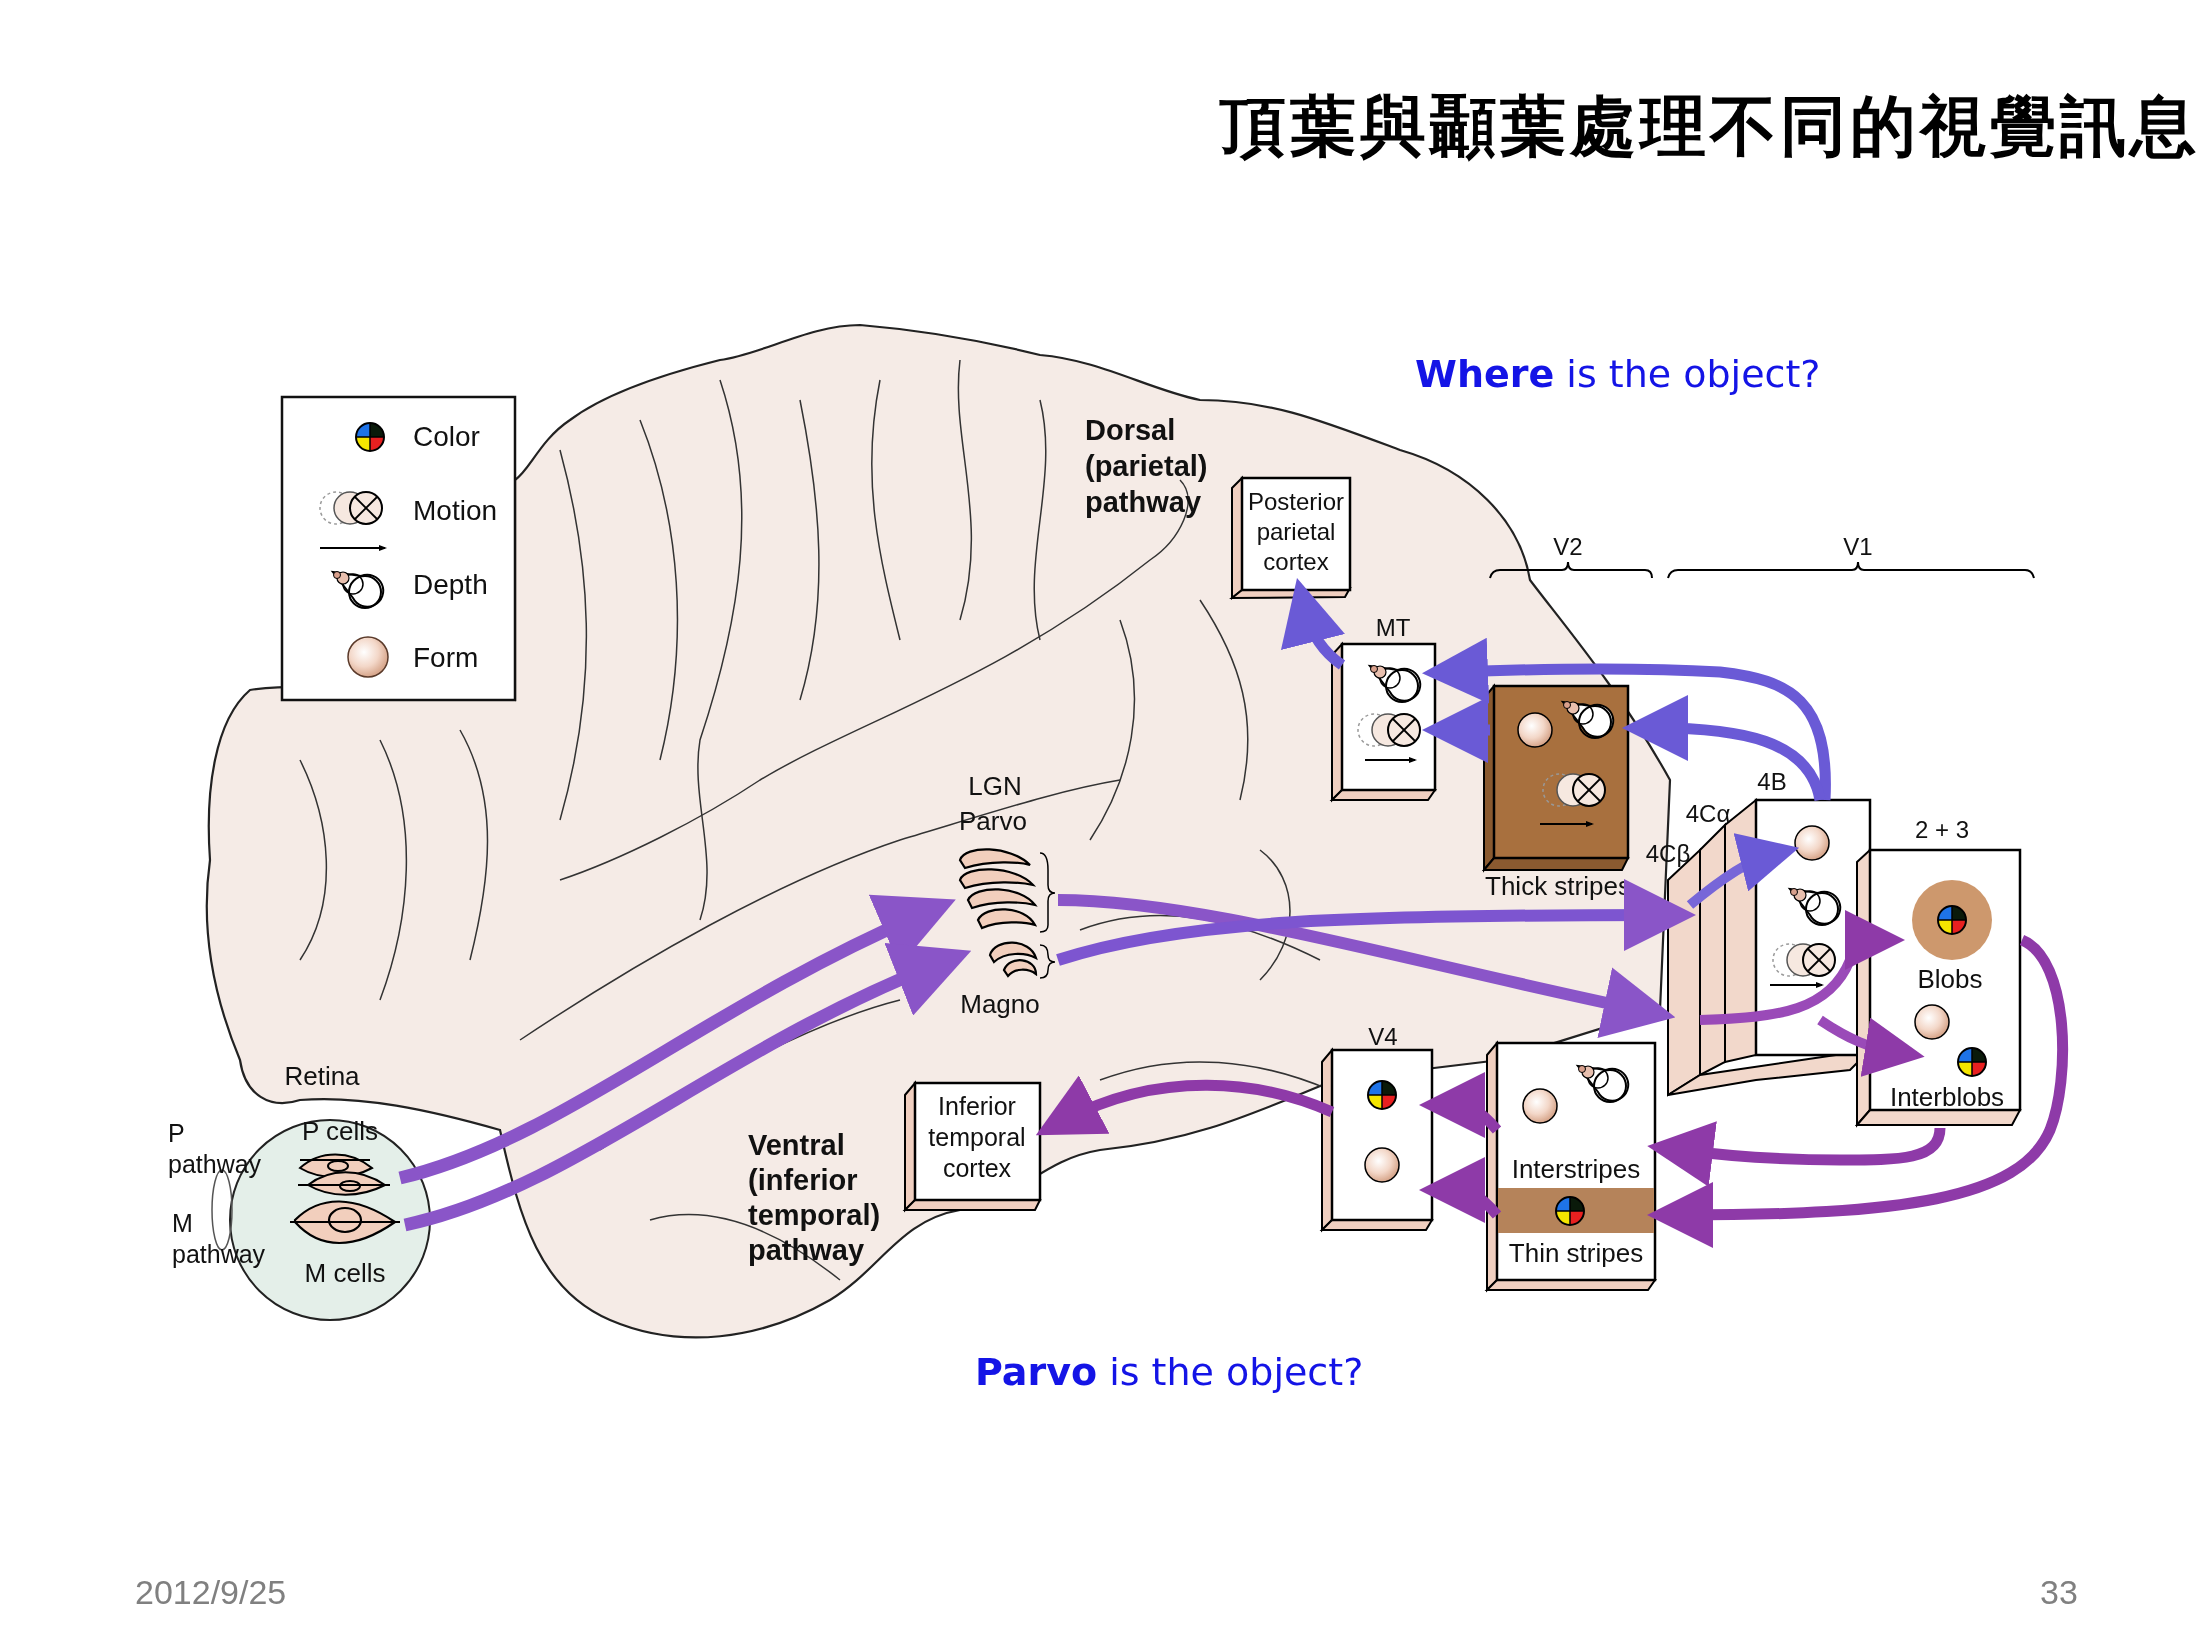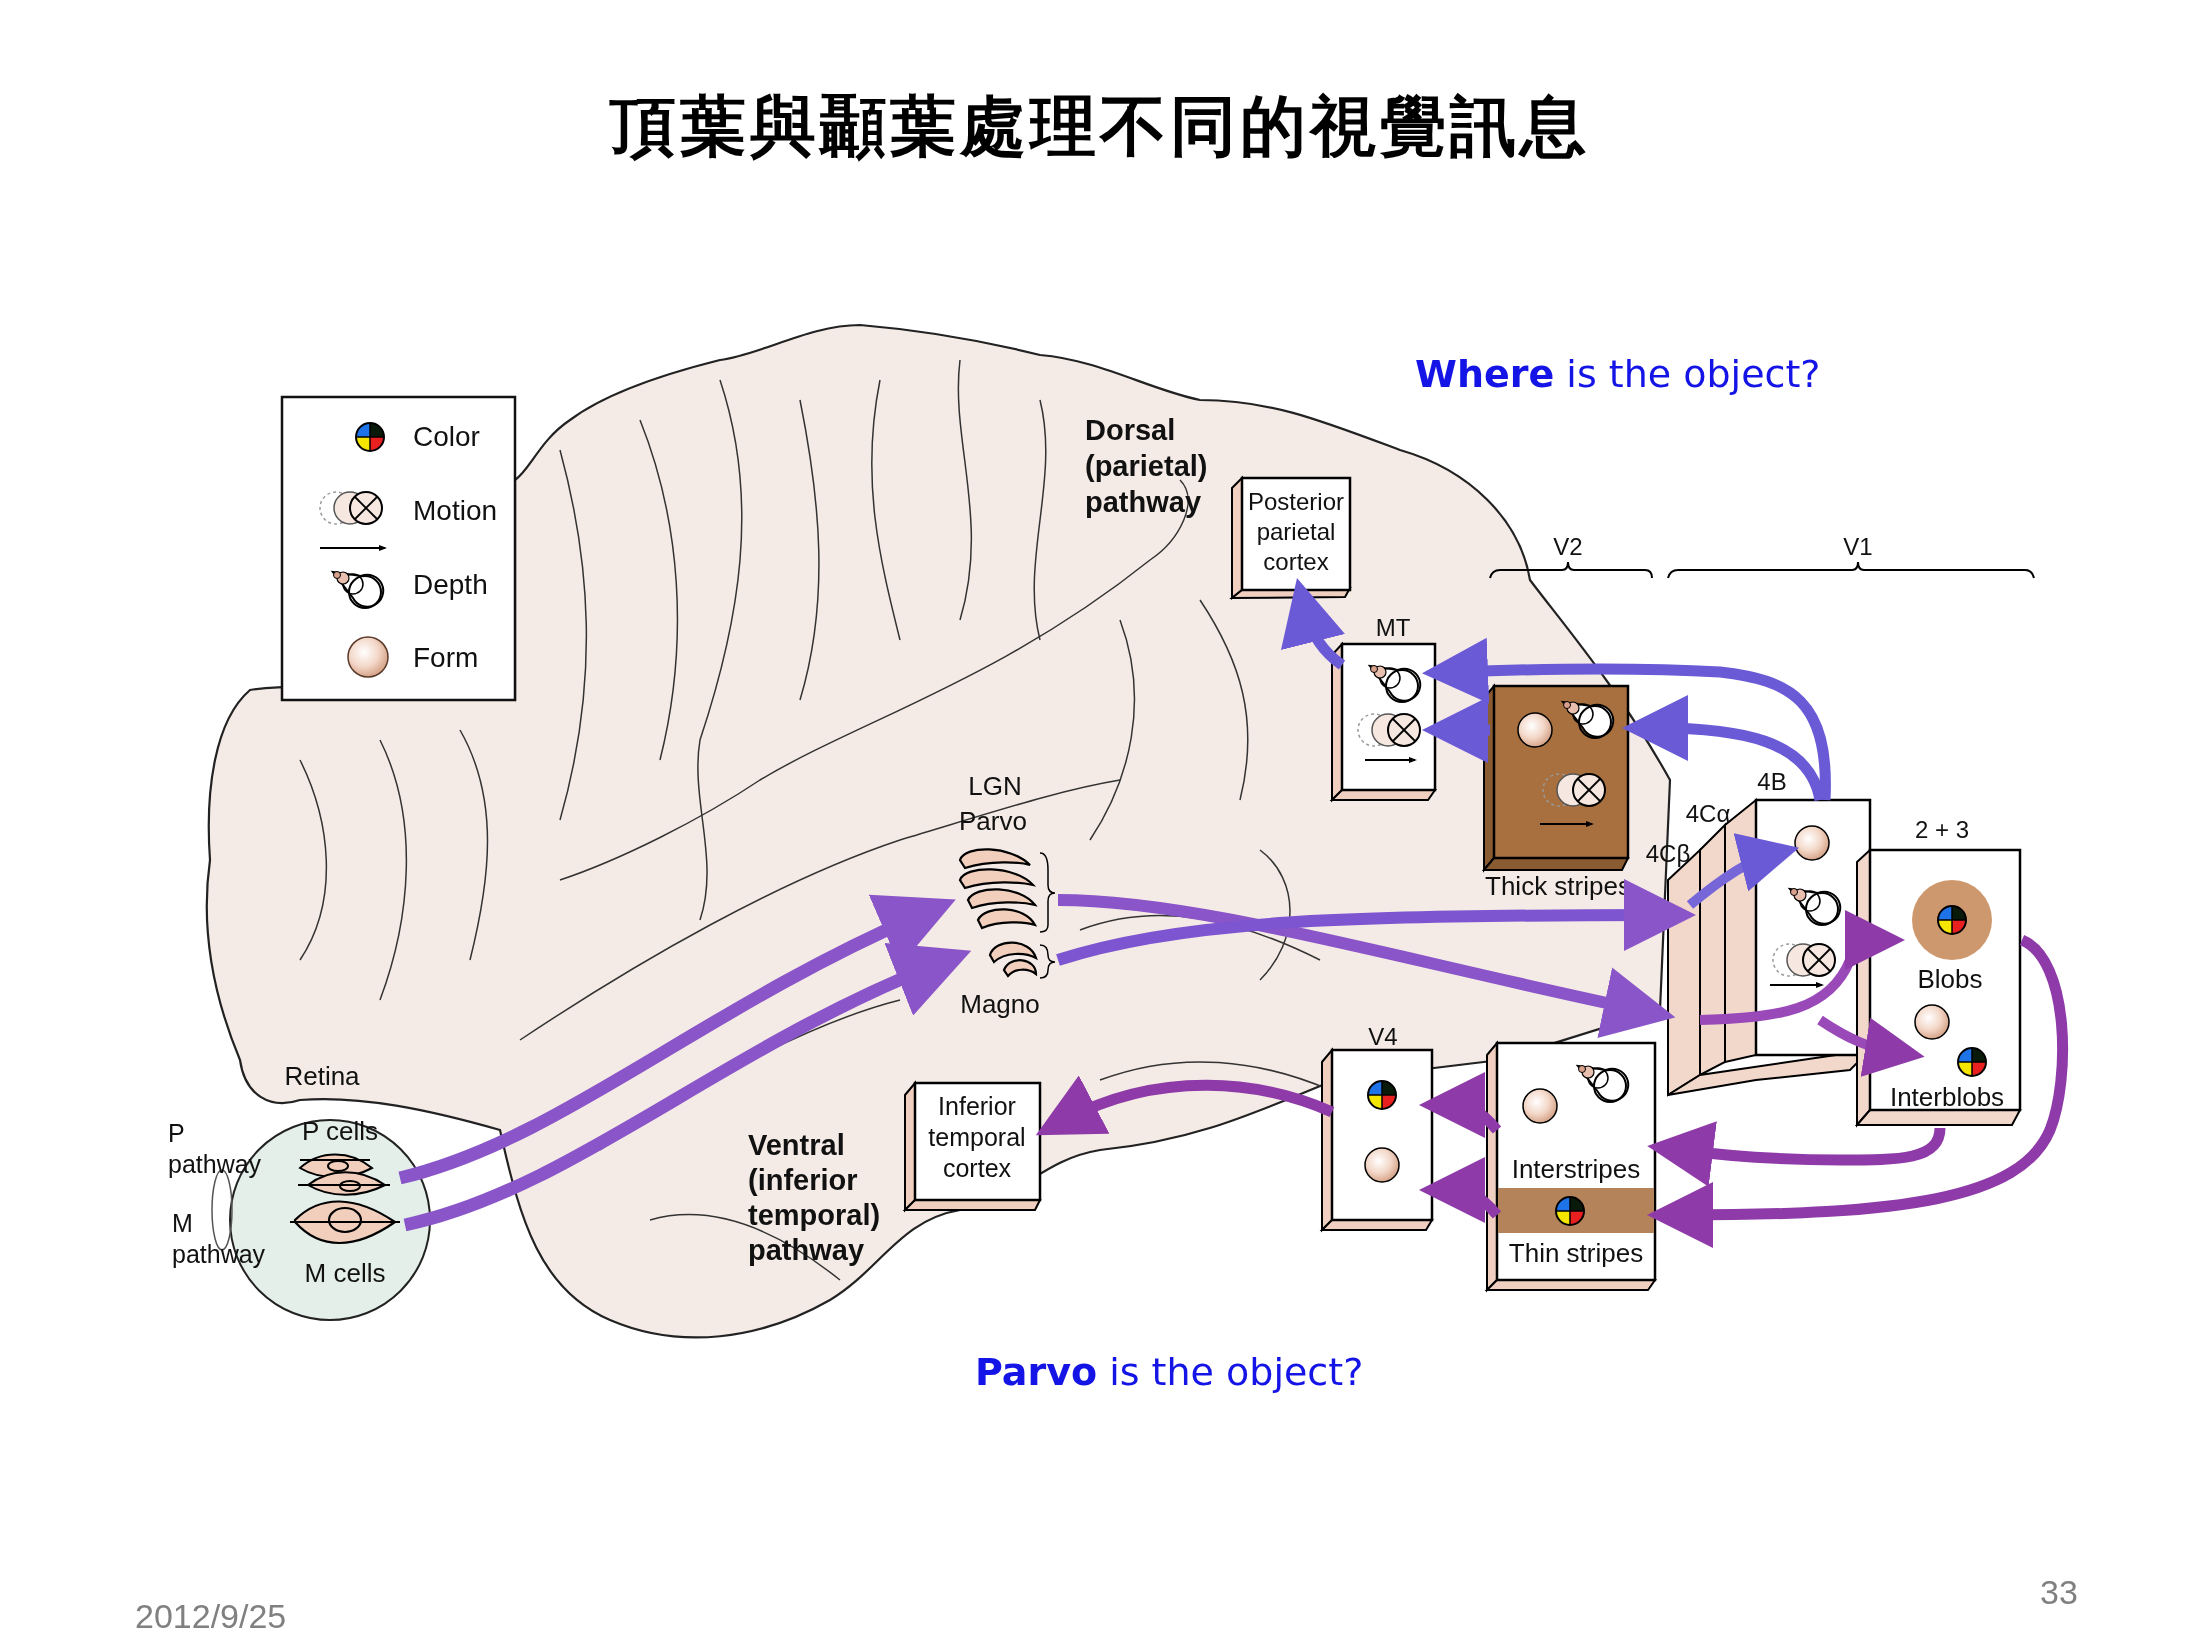--- a/index.html
+++ b/index.html
@@ -1,18 +1,18 @@
 <!DOCTYPE html>
 <html><head>
 <meta charset="utf-8">
 <style>
   html, body { margin: 0; padding: 0; background: #ffffff; }
   body { width: 2200px; height: 1650px; position: relative; overflow: hidden; font-family: "Liberation Sans", sans-serif; }
   .abs { position: absolute; }
-  #slide-title { left: 0; width: 2200px; top: 82px; text-align: center; font-family: "DejaVu Serif", serif; font-weight: bold; font-size: 66px; letter-spacing: 4px; color: #000; }
+  #slide-title { left: 0; width: 2200px; top: 82px; text-align: right; font-family: "DejaVu Serif", serif; font-weight: bold; font-size: 66px; letter-spacing: 4px; color: #000; }
   .question { font-family: "DejaVu Sans", sans-serif; font-size: 38px; color: #1414e6; white-space: nowrap; }
   .question b { font-weight: bold; }
   #diagram { position: absolute; left: 0; top: 0; width: 2200px; height: 1650px; }
   .lbl { font-family: "Liberation Sans", sans-serif; fill: #111; }
   .bold { font-weight: bold; }
   .footer { font-family: "Liberation Sans", sans-serif; font-size: 34px; color: #808080; }
 </style>
 </head>
 <body>
 
@@ -276,14 +276,14 @@
     <path d="M1342,665 C1320,650 1310,630 1305,610" stroke="#6a5ad6" stroke-width="11" marker-end="url(#arrowDorsal)"></path>
 
     <path d="M1940,1128 C1940,1160 1900,1160 1840,1160 C1770,1160 1720,1155 1680,1150" stroke="#8e3aa8" stroke-width="11" marker-end="url(#arrowVentral)"></path>
     <path d="M2022,940 C2070,960 2070,1080 2050,1130 C2020,1200 1900,1215 1680,1215" stroke="#8e3aa8" stroke-width="11" marker-end="url(#arrowVentral)"></path>
     <path d="M1497,1130 C1480,1110 1470,1105 1452,1105" stroke="#8e3aa8" stroke-width="11" marker-end="url(#arrowVentral)"></path>
     <path d="M1497,1215 C1480,1195 1470,1190 1452,1190" stroke="#8e3aa8" stroke-width="11" marker-end="url(#arrowVentral)"></path>
     <path d="M1332,1112 C1260,1080 1160,1070 1065,1120" stroke="#8e3aa8" stroke-width="11" marker-end="url(#arrowVentral)"></path>
   </g>
 </svg>
 
-<div class="abs footer" style="left:135px; top:1573px;margin-top:24px;">2012/9/25</div>
+<div class="abs footer" style="left:135px; top:1573px;">2012/9/25</div>
 <div class="abs footer" style="left:2040px; top:1573px;">33</div>
 
 </body></html>

